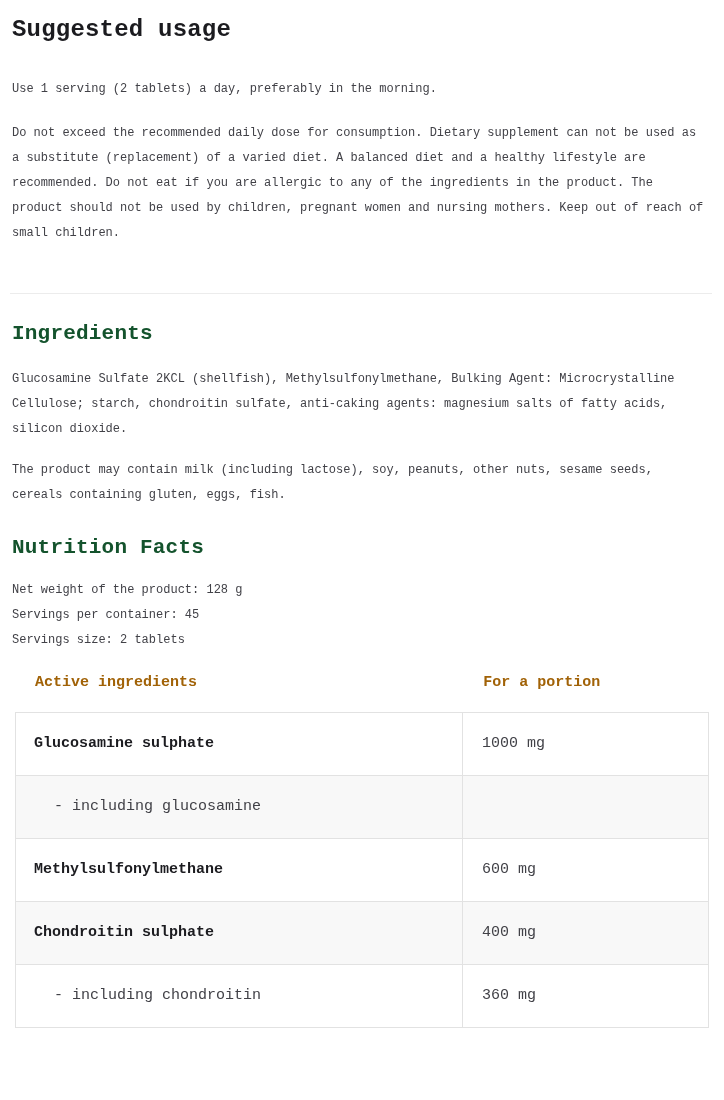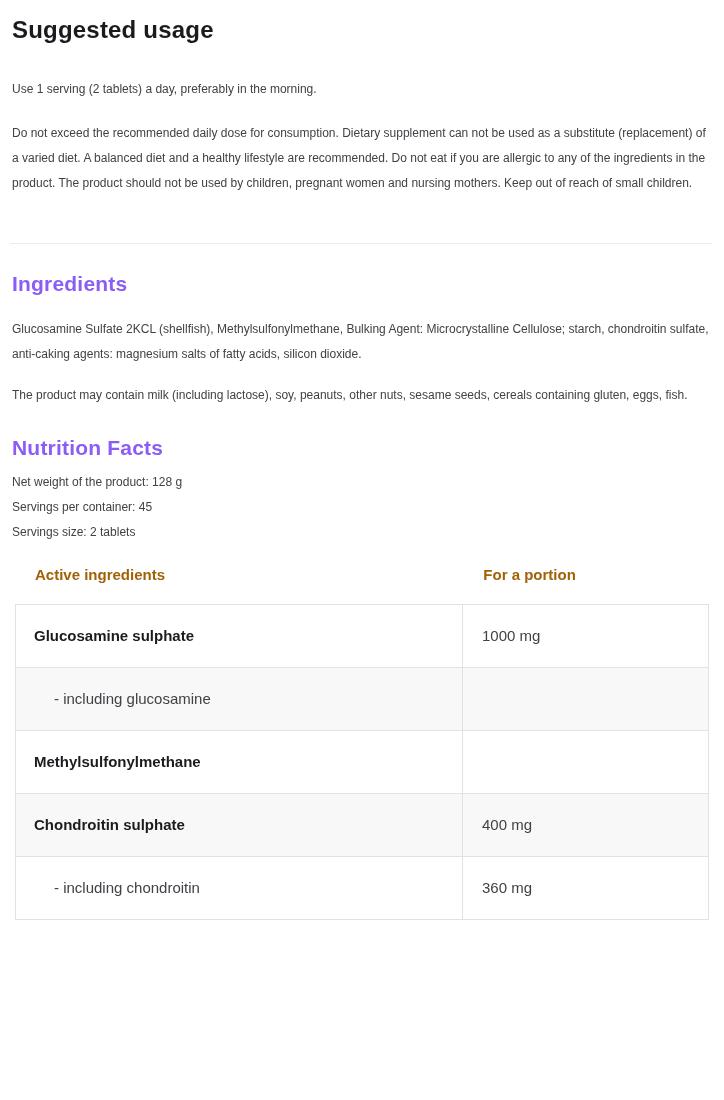--- a/index.html
+++ b/index.html
@@ -12,56 +12,57 @@
     height: 1100px;
     overflow: hidden;
     font-family: "Liberation Sans", sans-serif;
     color: #414147;
     -webkit-font-smoothing: antialiased;
   }
   main {
     box-sizing: border-box;
     width: 724px;
     padding: 16px 14px 0 12px;
+    font-family: Liberation Mono, monospace;
   }
   h2 {
     margin: 0;
     font-size: 24px;
     line-height: 28px;
     font-weight: 700;
     color: #1b1b1f;
     letter-spacing: 0.2px;
   }
   h3 {
     margin: 0;
     font-size: 21px;
     line-height: 24px;
     font-weight: 700;
-    color: #8b5cf6;
+    color: #14532d;
     letter-spacing: 0.2px;
   }
   p {
     margin: 0;
     font-size: 12px;
     line-height: 25px;
     color: #414147;
   }
   .p-serving   { margin-top: 33px; }
   .p-warning   { margin-top: 19px; }
   hr.section-divider {
     border: none;
     border-top: 1px solid #ececec;
     margin: 47px -2px 0 -2px;
   }
   .h2-nutritional { margin-top: 30px; }
   .h3-ingredients { margin-top: 28px; }
   .p-composition  { margin-top: 21px; }
   .p-allergen     { margin-top: 16px; }
   .h3-facts       { margin-top: 28px; }
-  .facts-details  { margin-top: 10px; }
+  .facts-details  { margin-top: 18px; }
   .facts-details p { margin: 0; }
 
   
   .table-wrap { margin: 0 1px 0 3px; }
   .table-header {
     margin-top: 17px;
     display: grid;
     grid-template-columns: 64.6% 35.4%;
   }
   .table-header .th {
@@ -139,20 +140,21 @@
           <div class="cell name main">Glucosamine sulphate</div>
           <div class="cell val">1000 mg</div>
         </div>
 
         <div class="trow">
           <div class="cell name sub">- including glucosamine</div>
         </div>
 
         <div class="trow">
           <div class="cell name main">Methylsulfonylmethane</div>
+          <div class="cell val">600 mg</div>
         </div>
 
         <div class="trow">
           <div class="cell name main">Chondroitin sulphate</div>
           <div class="cell val">400 mg</div>
         </div>
 
         <div class="trow">
           <div class="cell name sub">- including chondroitin</div>
           <div class="cell val">360 mg</div>

